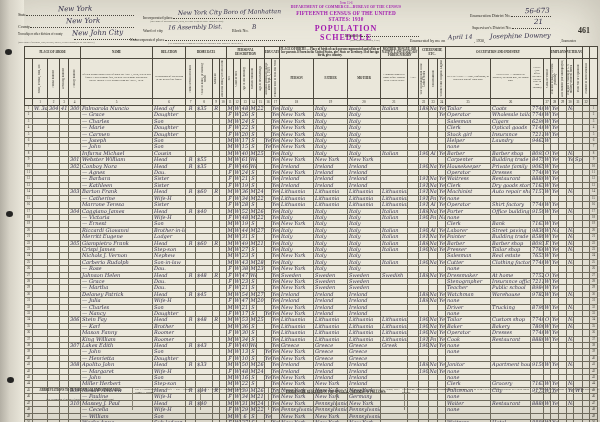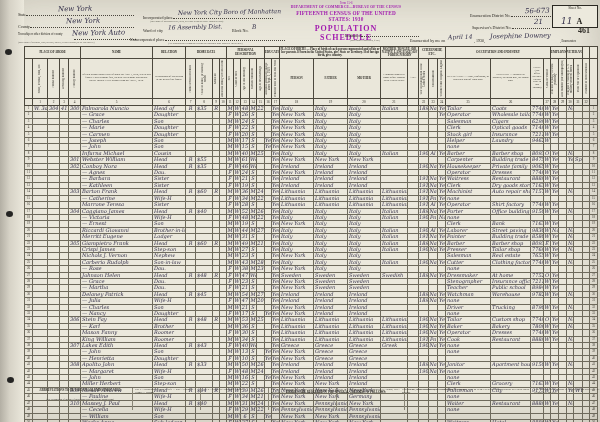--- a/index.html
+++ b/index.html
@@ -70,21 +70,21 @@
   </div>
 
   <div class="pl" style="left:18px;top:12px;">
     <span>State</span><span class="dot" style="width:108px;"></span></div>
   <div class="hval" style="left:58px;top:5px;">New York</div>
   <div class="pl" style="left:18px;top:24px;">
     <span>County</span><span class="dot" style="width:104px;"></span></div>
   <div class="hval" style="left:66px;top:17px;">New York</div>
   <div class="pl sm" style="left:18px;top:33px;width:56px;white-space:normal;line-height:1.1;">Township or other division of county</div>
   <div class="pl" style="left:74px;top:36px;"><span class="dot" style="width:62px;"></span></div>
-  <div class="hval" style="left:72px;top:29px;">New York Auto</div>
+  <div class="hval" style="left:72px;top:29px;">New John City</div>
   <div class="pl sm" style="left:18px;top:41px;width:120px;white-space:normal;line-height:1;font-size:2.2px;color:#55524a;">(Insert name of township, town, precinct, district, or other division, as the case may be)</div>
 
   <div class="pl" style="left:143px;top:15px;">
     <span>Incorporated place</span><span class="dot" style="width:100px;"></span></div>
   <div class="hval" style="left:178px;top:8px;font-size:6px;">New York City  Boro of Manhattan</div>
   <div class="pl sm" style="left:150px;top:20px;width:135px;white-space:normal;line-height:1;font-size:2.2px;color:#55524a;">(Enter name of incorporated city, town, or village within the above-named division)</div>
   <div class="pl" style="left:143px;top:28px;">
     <span>Ward of city</span></div>
   <div class="hval" style="left:168px;top:23px;font-size:6px;">16 Assembly Dist.</div>
   <div class="pl" style="left:232px;top:28px;">
@@ -103,25 +103,20 @@
   <div class="pl" style="left:472px;top:25px;">
     <span>Supervisor's District No.</span><span class="dot" style="width:38px;"></span></div>
   <div class="hval" style="left:534px;top:18px;">21</div>
   <div class="pl" style="left:410px;top:38px;">
     <span>Enumerated by me on</span></div>
   <div class="hval" style="left:448px;top:33px;font-size:6px;">April 14</div>
   <div class="pl" style="left:474px;top:38px;">, 1930,</div>
   <div class="hval" style="left:490px;top:32px;font-size:6.5px;">Josephine Downey</div>
   <div class="pl sm" style="left:560px;top:39px;">, Enumerator.</div>
 
-  <div id="sheet-box">
-    <span class="lbl">Sheet No.</span>
-    <span class="hw" id="sheet-no">11</span>
-    <span id="sheet-letter">A</span>
-  </div>
   <div id="page-stamp">461</div>
 
   <table id="census">
       <colgroup>
         <col style="width:8px">
         <col style="width:15px">
         <col style="width:12px">
         <col style="width:9px">
         <col style="width:12px">
         <col style="width:72px">

